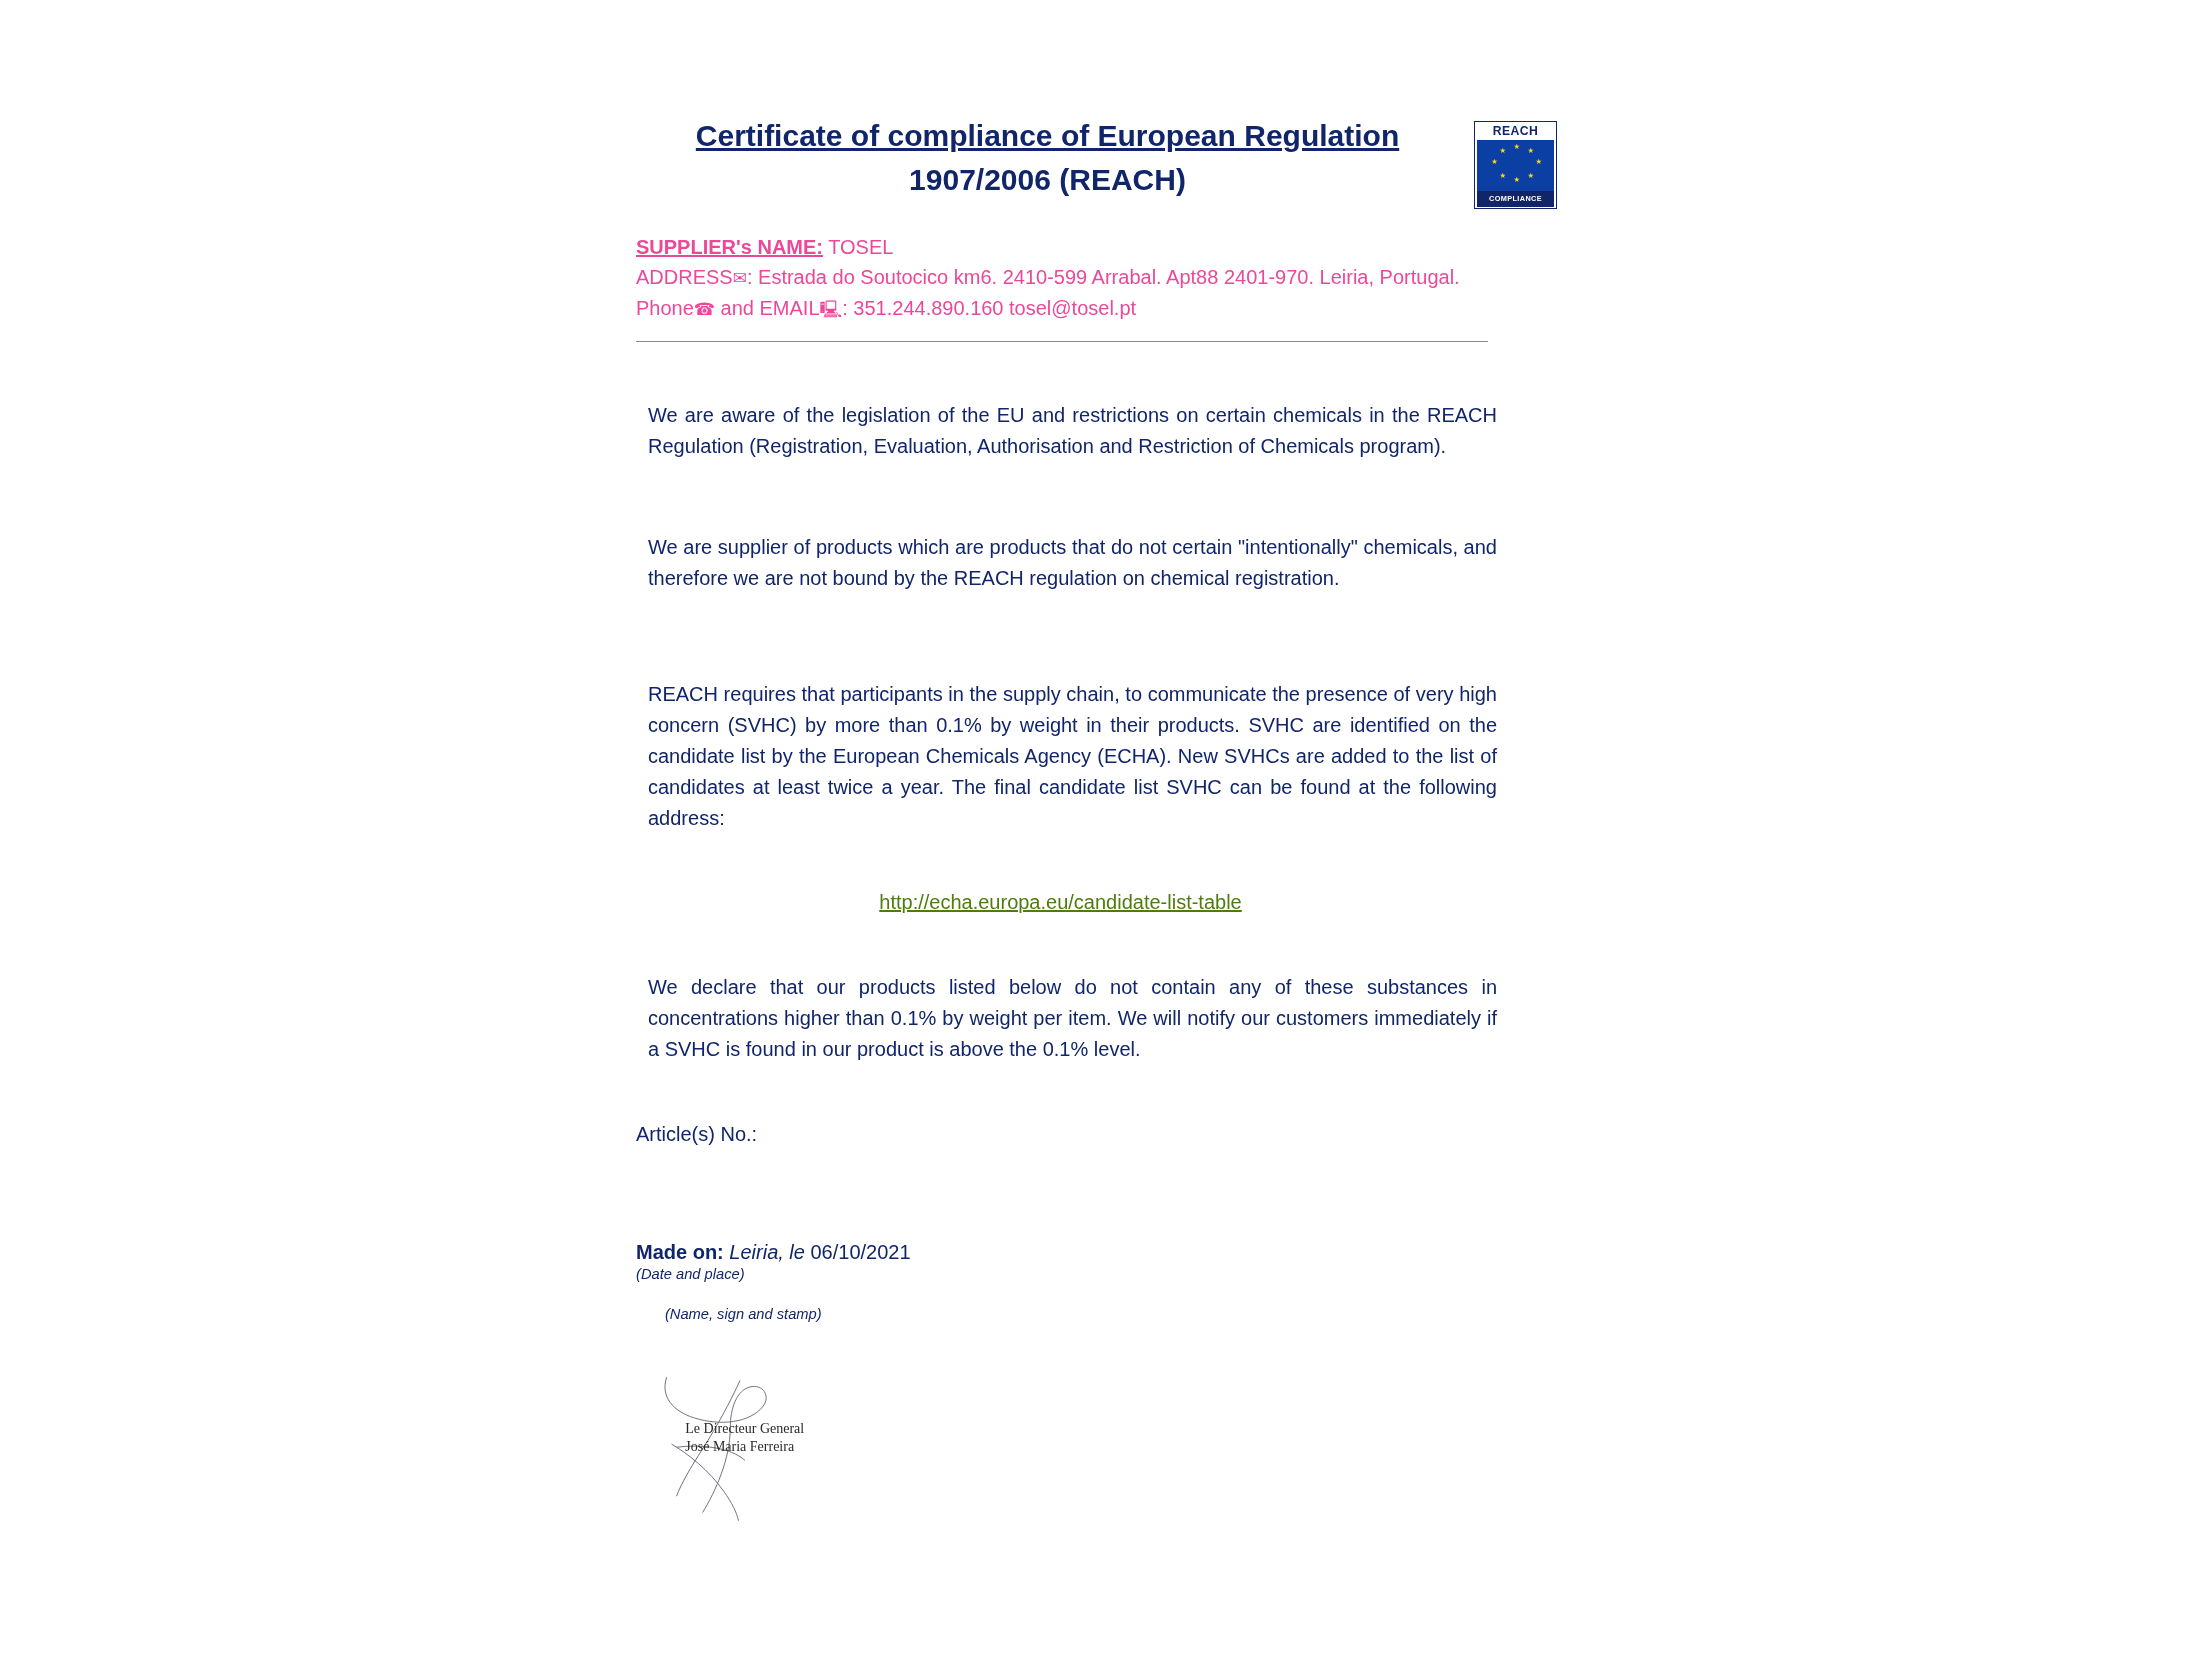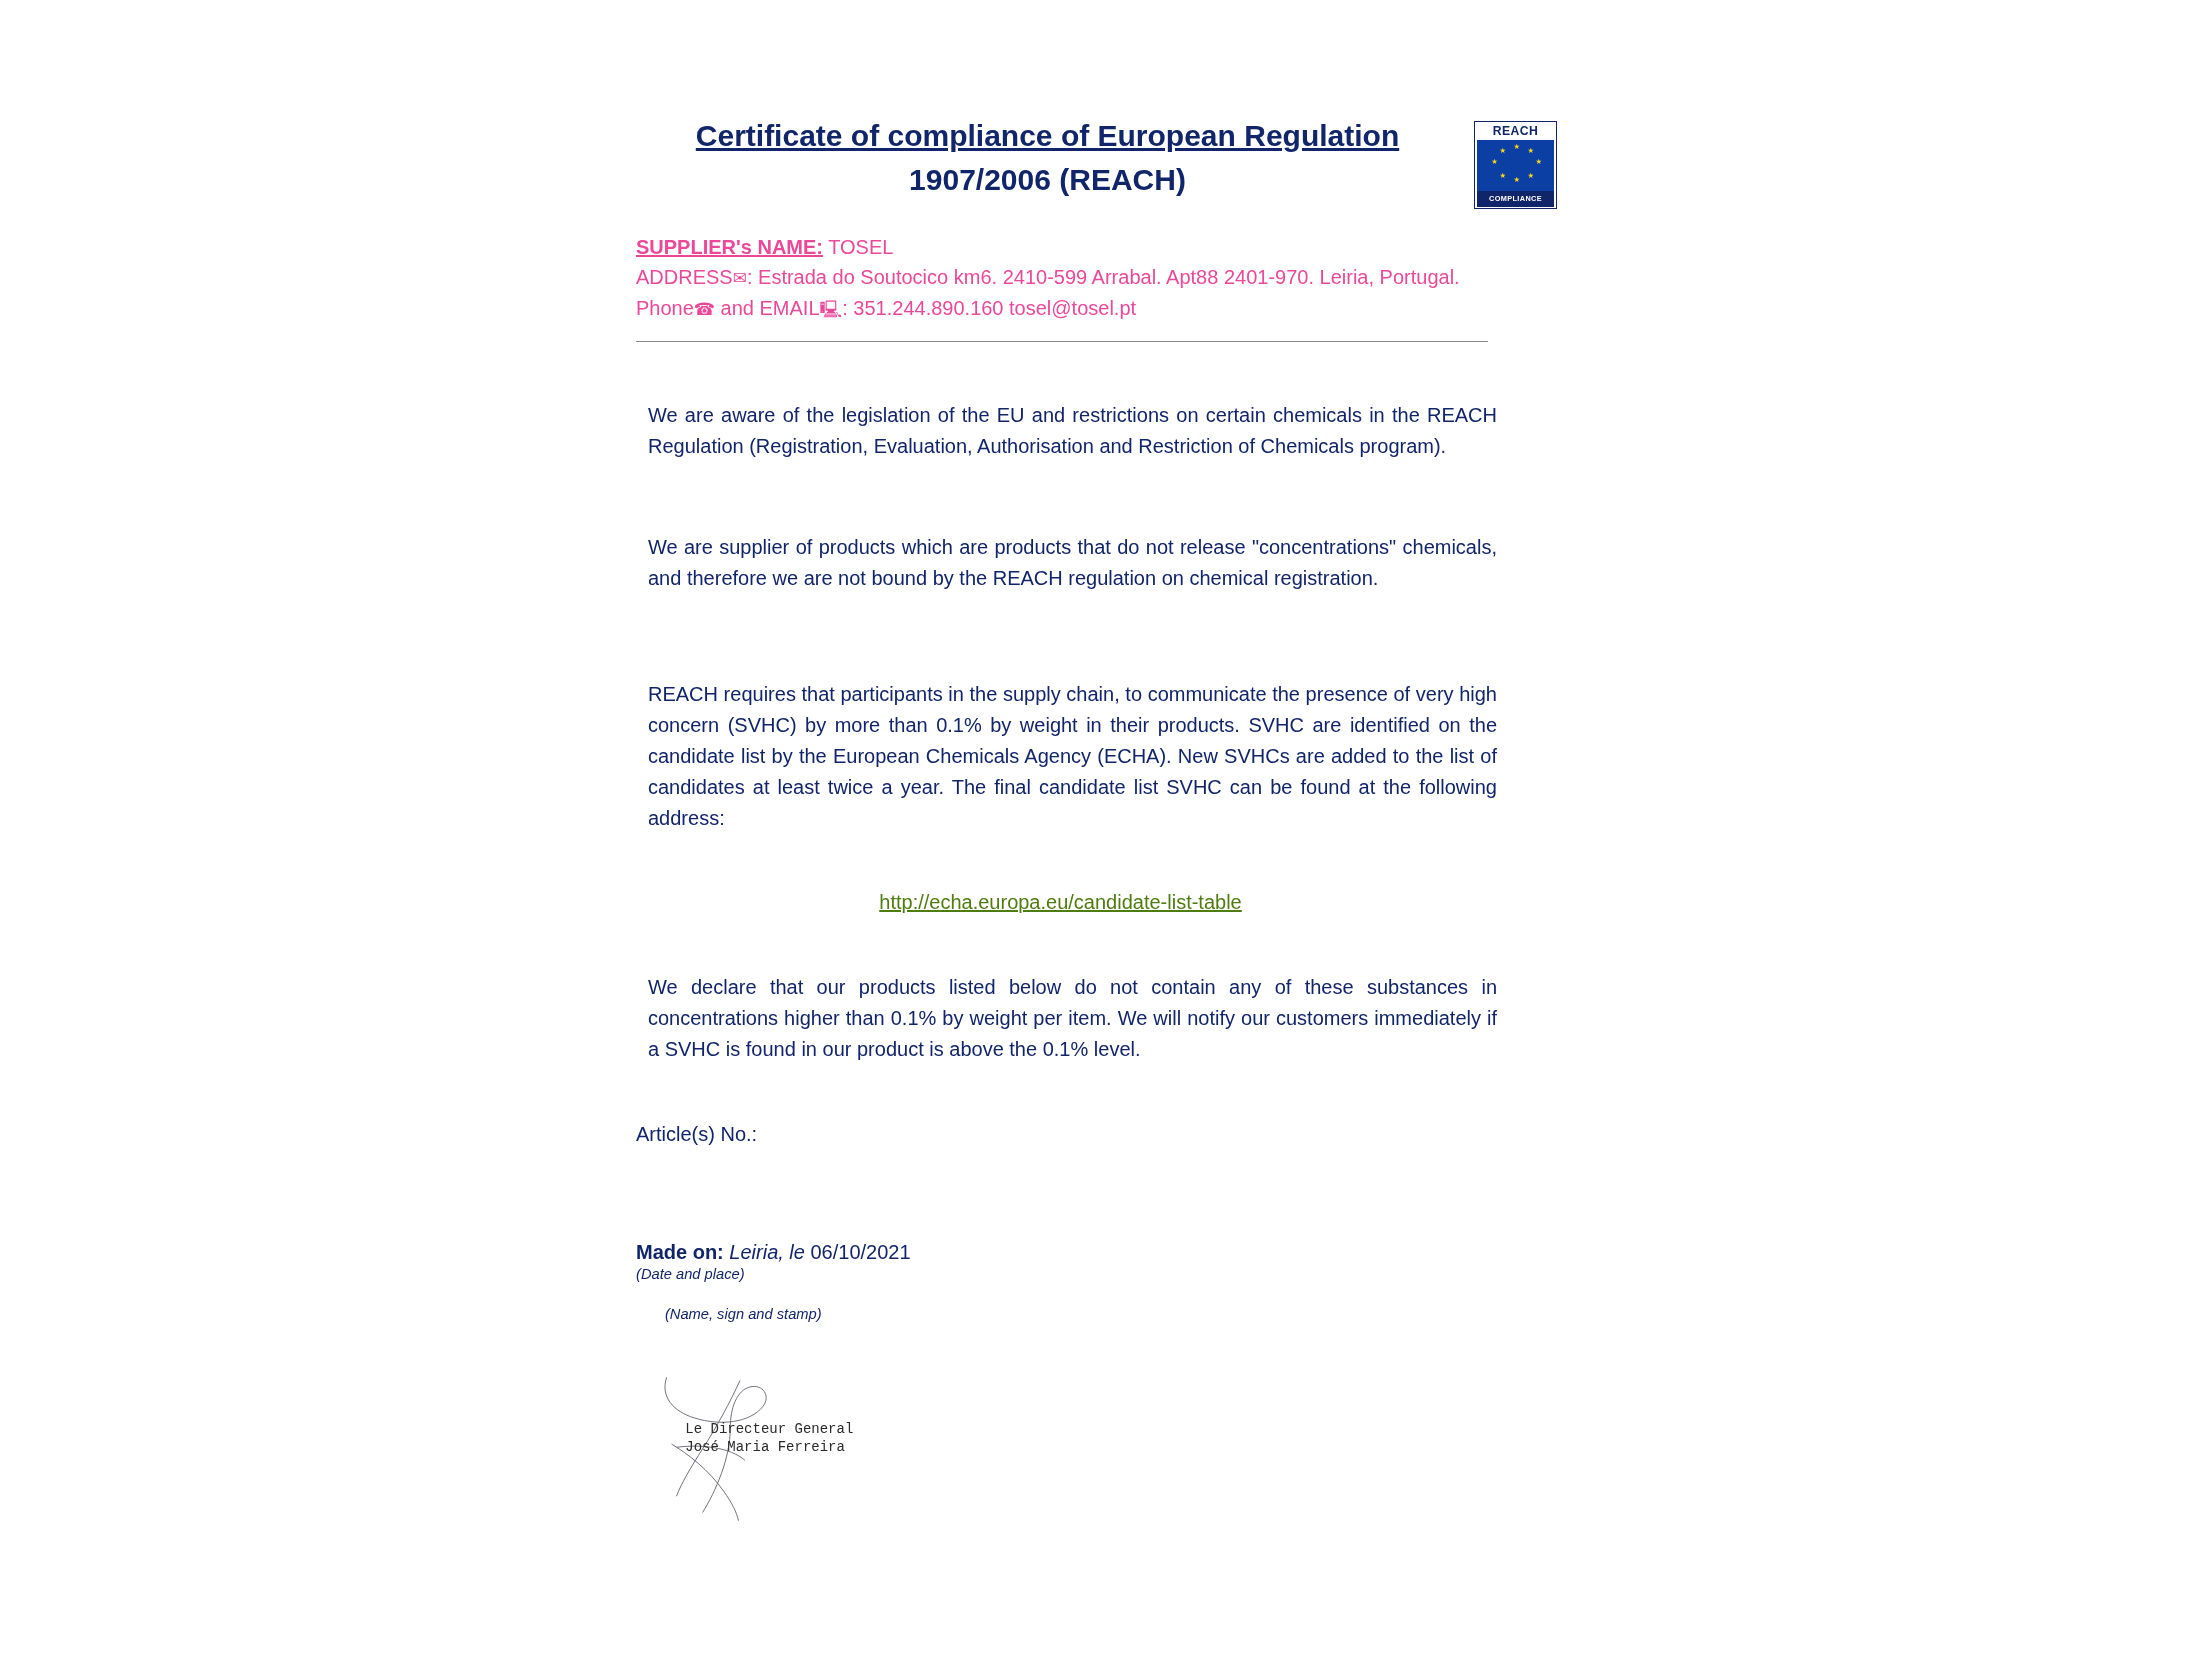--- a/index.html
+++ b/index.html
@@ -177,21 +177,21 @@
     margin-top: 47px;
     margin-left: 16.3px;
     width: 212px;
     height: 155px;
   }
   .signature-area svg { position: absolute; left: 0; top: 0; }
   .sig-text {
     position: absolute;
     left: 33px;
     top: 51px;
-    font-family: Liberation Mono, monospace;
+    font-family: Liberation Serif, serif;
     font-size: 14px;
     color: #2a2a2a;
     line-height: 1.35;
     white-space: nowrap;
   }
 </style>
 </head>
 <body>
 
 <div class="page">
@@ -232,21 +232,21 @@
     </div>
 
     <hr class="rule">
 
     <div class="gap-lg"></div>
 
     <p class="body">We are aware of the legislation of the EU and restrictions on certain chemicals in the REACH Regulation (Registration, Evaluation, Authorisation and Restriction of Chemicals program).</p>
 
     <div class="gap-lg"></div>
 
-    <p class="body">We are supplier of products which are products that do not release "concentrations" chemicals, and therefore we are not bound by the REACH regulation on chemical registration.</p>
+    <p class="body">We are supplier of products which are products that do not certain "intentionally" chemicals, and therefore we are not bound by the REACH regulation on chemical registration.</p>
 
     <div class="gap-xl"></div>
 
     <p class="body">REACH requires that participants in the supply chain, to communicate the presence of very high concern (SVHC) by more than 0.1% by weight in their products. SVHC are identified on the candidate list by the European Chemicals Agency (ECHA). New SVHCs are added to the list of candidates at least twice a year. The final candidate list SVHC can be found at the following address:</p>
 
     <div class="gap-lg"></div>
 
     <div class="link-wrap">
       <a class="url" href="#">http://echa.europa.eu/candidate-list-table</a>
     </div>

